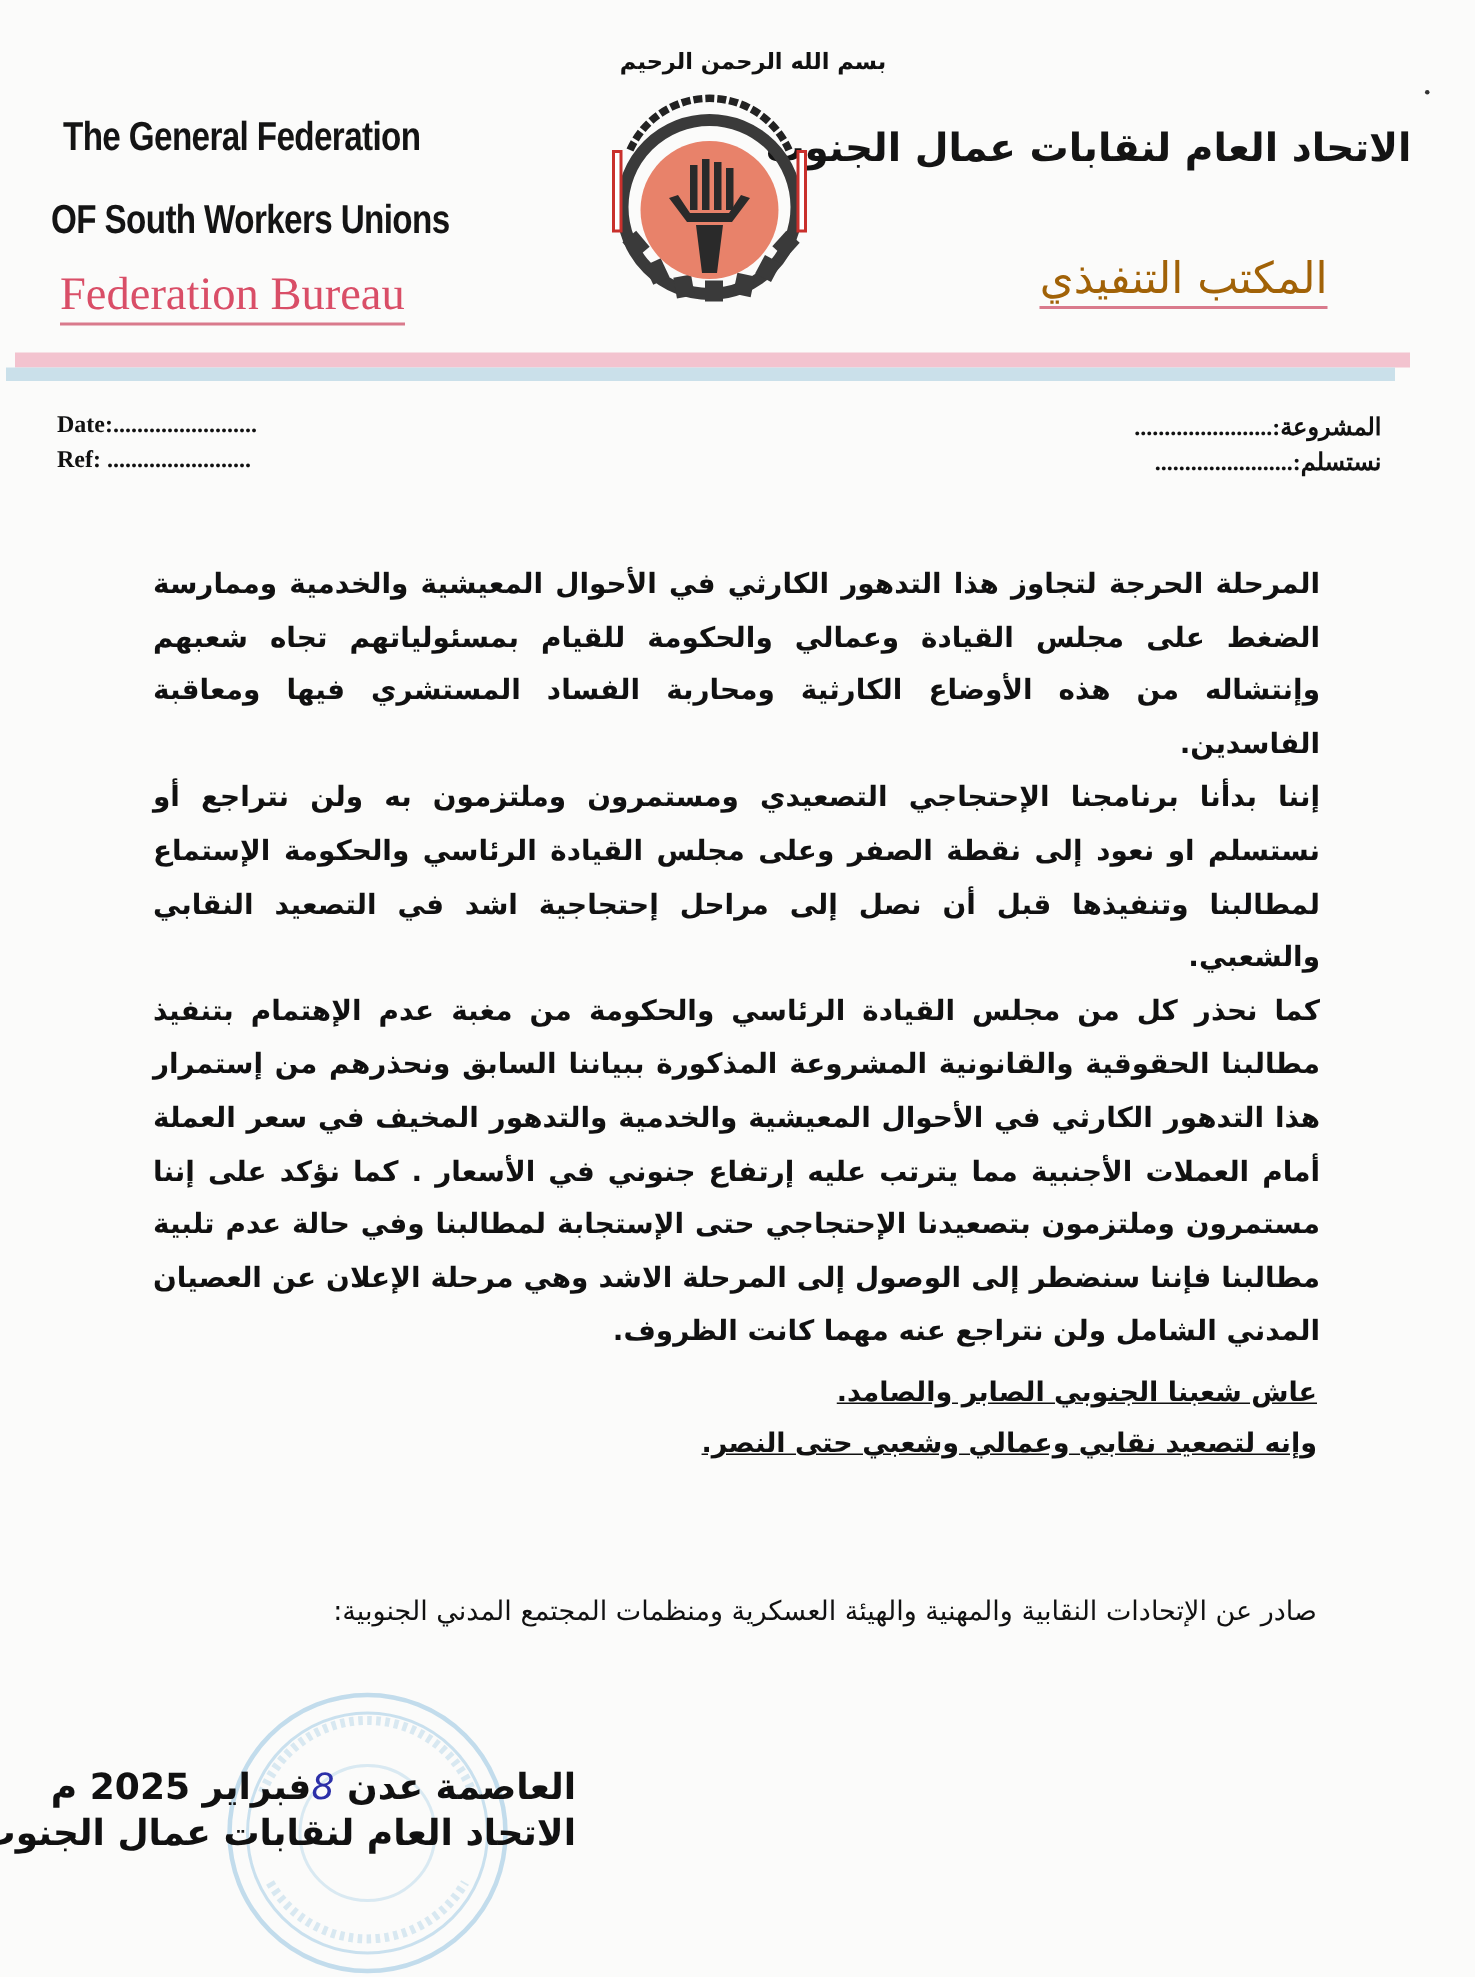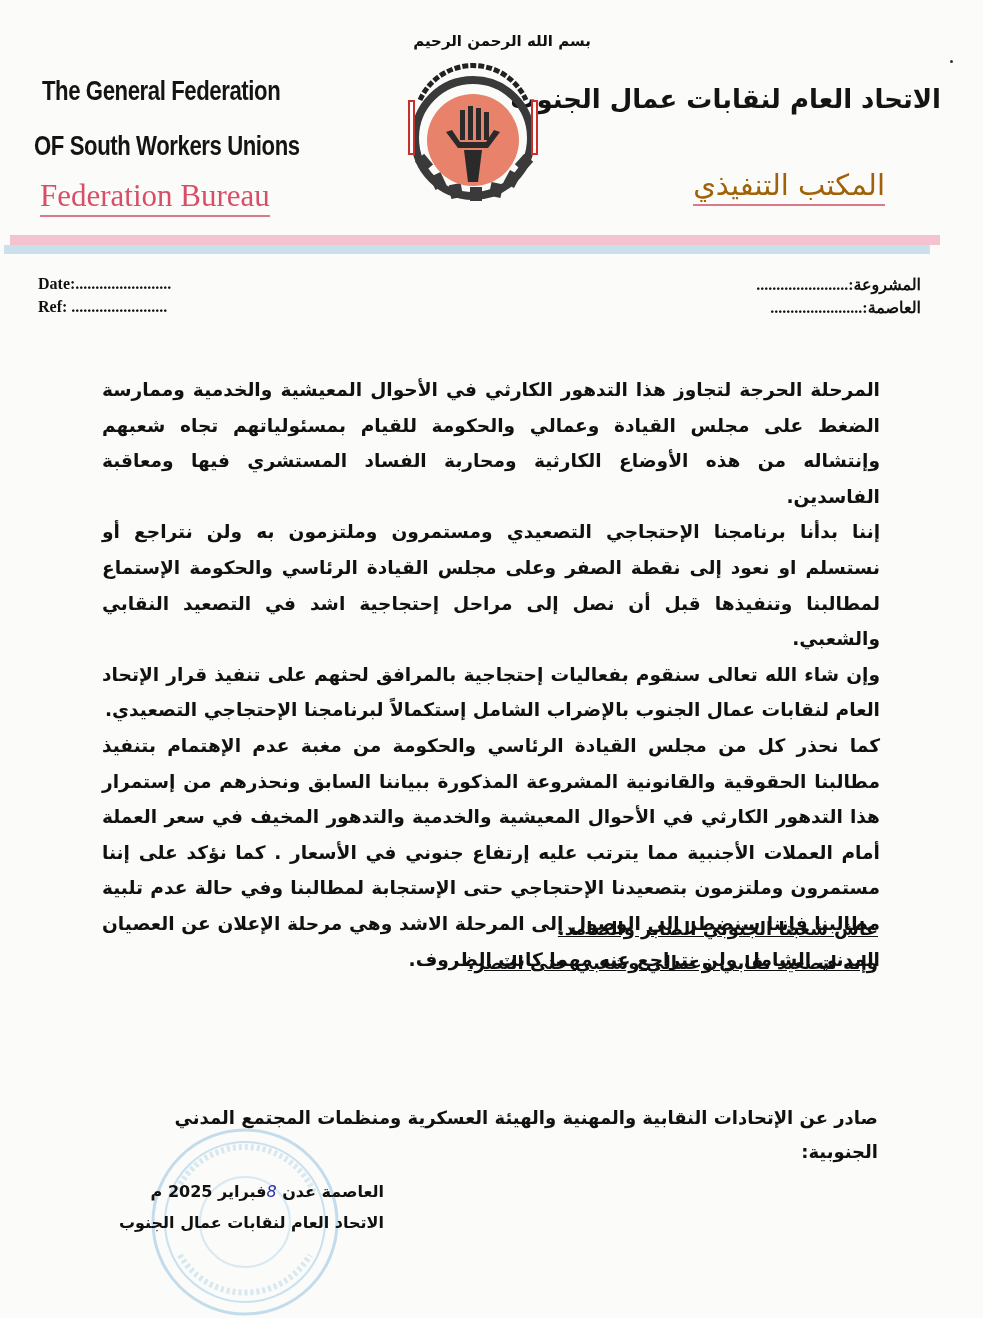--- a/index.html
+++ b/index.html
@@ -70,29 +70,29 @@
     direction: rtl; text-align: justify; text-align-last: right;
     font-size: 18.6px; font-weight: bold; line-height: 35.6px;
   }
   .body-text p { margin: 0; }
   .closing {
     right: 105px; top: 912px; direction: rtl; text-align: right;
     font-size: 18px; font-weight: bold; line-height: 34px; white-space: nowrap; text-decoration: underline;
   }
   .issued {
     right: 105px; top: 1058px; width: 780px; direction: rtl; text-align: right;
-    font-size: 18px; font-weight: bold; line-height: 34px; margin-top: 43px;
+    font-size: 18px; font-weight: normal; line-height: 34px;
   }
 
   
   .stamp { left: 145px; top: 1125px; width: 200px; height: 195px; }
   .sig {
     left: 104px; top: 1176px; width: 280px;
     direction: rtl; text-align: right;
-    font-size: 16px; font-weight: bold; line-height: 31px; white-space: nowrap;
+    font-size: 24px; font-weight: bold; line-height: 31px; white-space: nowrap;
   }
   .pen-mark { color: #2b2fa8; font-style: italic; font-weight: normal; }
   .dot-mark { right: 30px; top: 60px; width: 3px; height: 3px; background: #333; border-radius: 50%; }
 </style>
 </head>
 <body>
 
 <div class="abs dot-mark"></div>
 
 <div class="abs bismillah">بسم الله الرحمن الرحيم</div>
@@ -139,27 +139,26 @@
 <div class="abs meta date-en">
   <span>Date:</span><span>........................</span>
 </div>
 <div class="abs meta ref-en">
   <span>Ref:</span> <span>........................</span>
 </div>
 <div class="abs meta date-ar">
   <span>المشروعة:</span><span>.......................</span>
 </div>
 <div class="abs meta ref-ar">
-  <span>العاصمة:</span><span>.......................</span>
+  <span>نستسلم:</span><span>.......................</span>
 </div>
 
 <div class="abs body-text">
   <p>المرحلة الحرجة لتجاوز هذا التدهور الكارثي في الأحوال المعيشية والخدمية وممارسة الضغط على مجلس القيادة وعمالي والحكومة للقيام بمسئولياتهم تجاه شعبهم وإنتشاله من هذه الأوضاع الكارثية ومحاربة الفساد المستشري فيها ومعاقبة الفاسدين.</p>
   <p>إننا بدأنا برنامجنا الإحتجاجي التصعيدي ومستمرون وملتزمون به ولن نتراجع أو نستسلم او نعود إلى نقطة الصفر وعلى مجلس القيادة الرئاسي والحكومة الإستماع لمطالبنا وتنفيذها قبل أن نصل إلى مراحل إحتجاجية اشد في التصعيد النقابي والشعبي.</p>
-  <p>وإن شاء الله تعالى سنقوم بفعاليات إحتجاجية بالمرافق لحثهم على تنفيذ قرار الإتحاد العام لنقابات عمال الجنوب بالإضراب الشامل إستكمالاً لبرنامجنا الإحتجاجي التصعيدي.</p>
   <p>كما نحذر كل من مجلس القيادة الرئاسي والحكومة من مغبة عدم الإهتمام بتنفيذ مطالبنا الحقوقية والقانونية المشروعة المذكورة ببياننا السابق ونحذرهم من إستمرار هذا التدهور الكارثي في الأحوال المعيشية والخدمية والتدهور المخيف في سعر العملة أمام العملات الأجنبية مما يترتب عليه إرتفاع جنوني في الأسعار . كما نؤكد على إننا مستمرون وملتزمون بتصعيدنا الإحتجاجي حتى الإستجابة لمطالبنا وفي حالة عدم تلبية مطالبنا فإننا سنضطر إلى الوصول إلى المرحلة الاشد وهي مرحلة الإعلان عن العصيان المدني الشامل ولن نتراجع عنه مهما كانت الظروف.</p>
 </div>
 
 <div class="abs closing">
   <div>عاش شعبنا الجنوبي الصابر والصامد.</div>
   <div>وإنه لتصعيد نقابي وعمالي وشعبي حتى النصر.</div>
 </div>
 
 <div class="abs issued">صادر عن الإتحادات النقابية والمهنية والهيئة العسكرية ومنظمات المجتمع المدني الجنوبية:</div>
 

